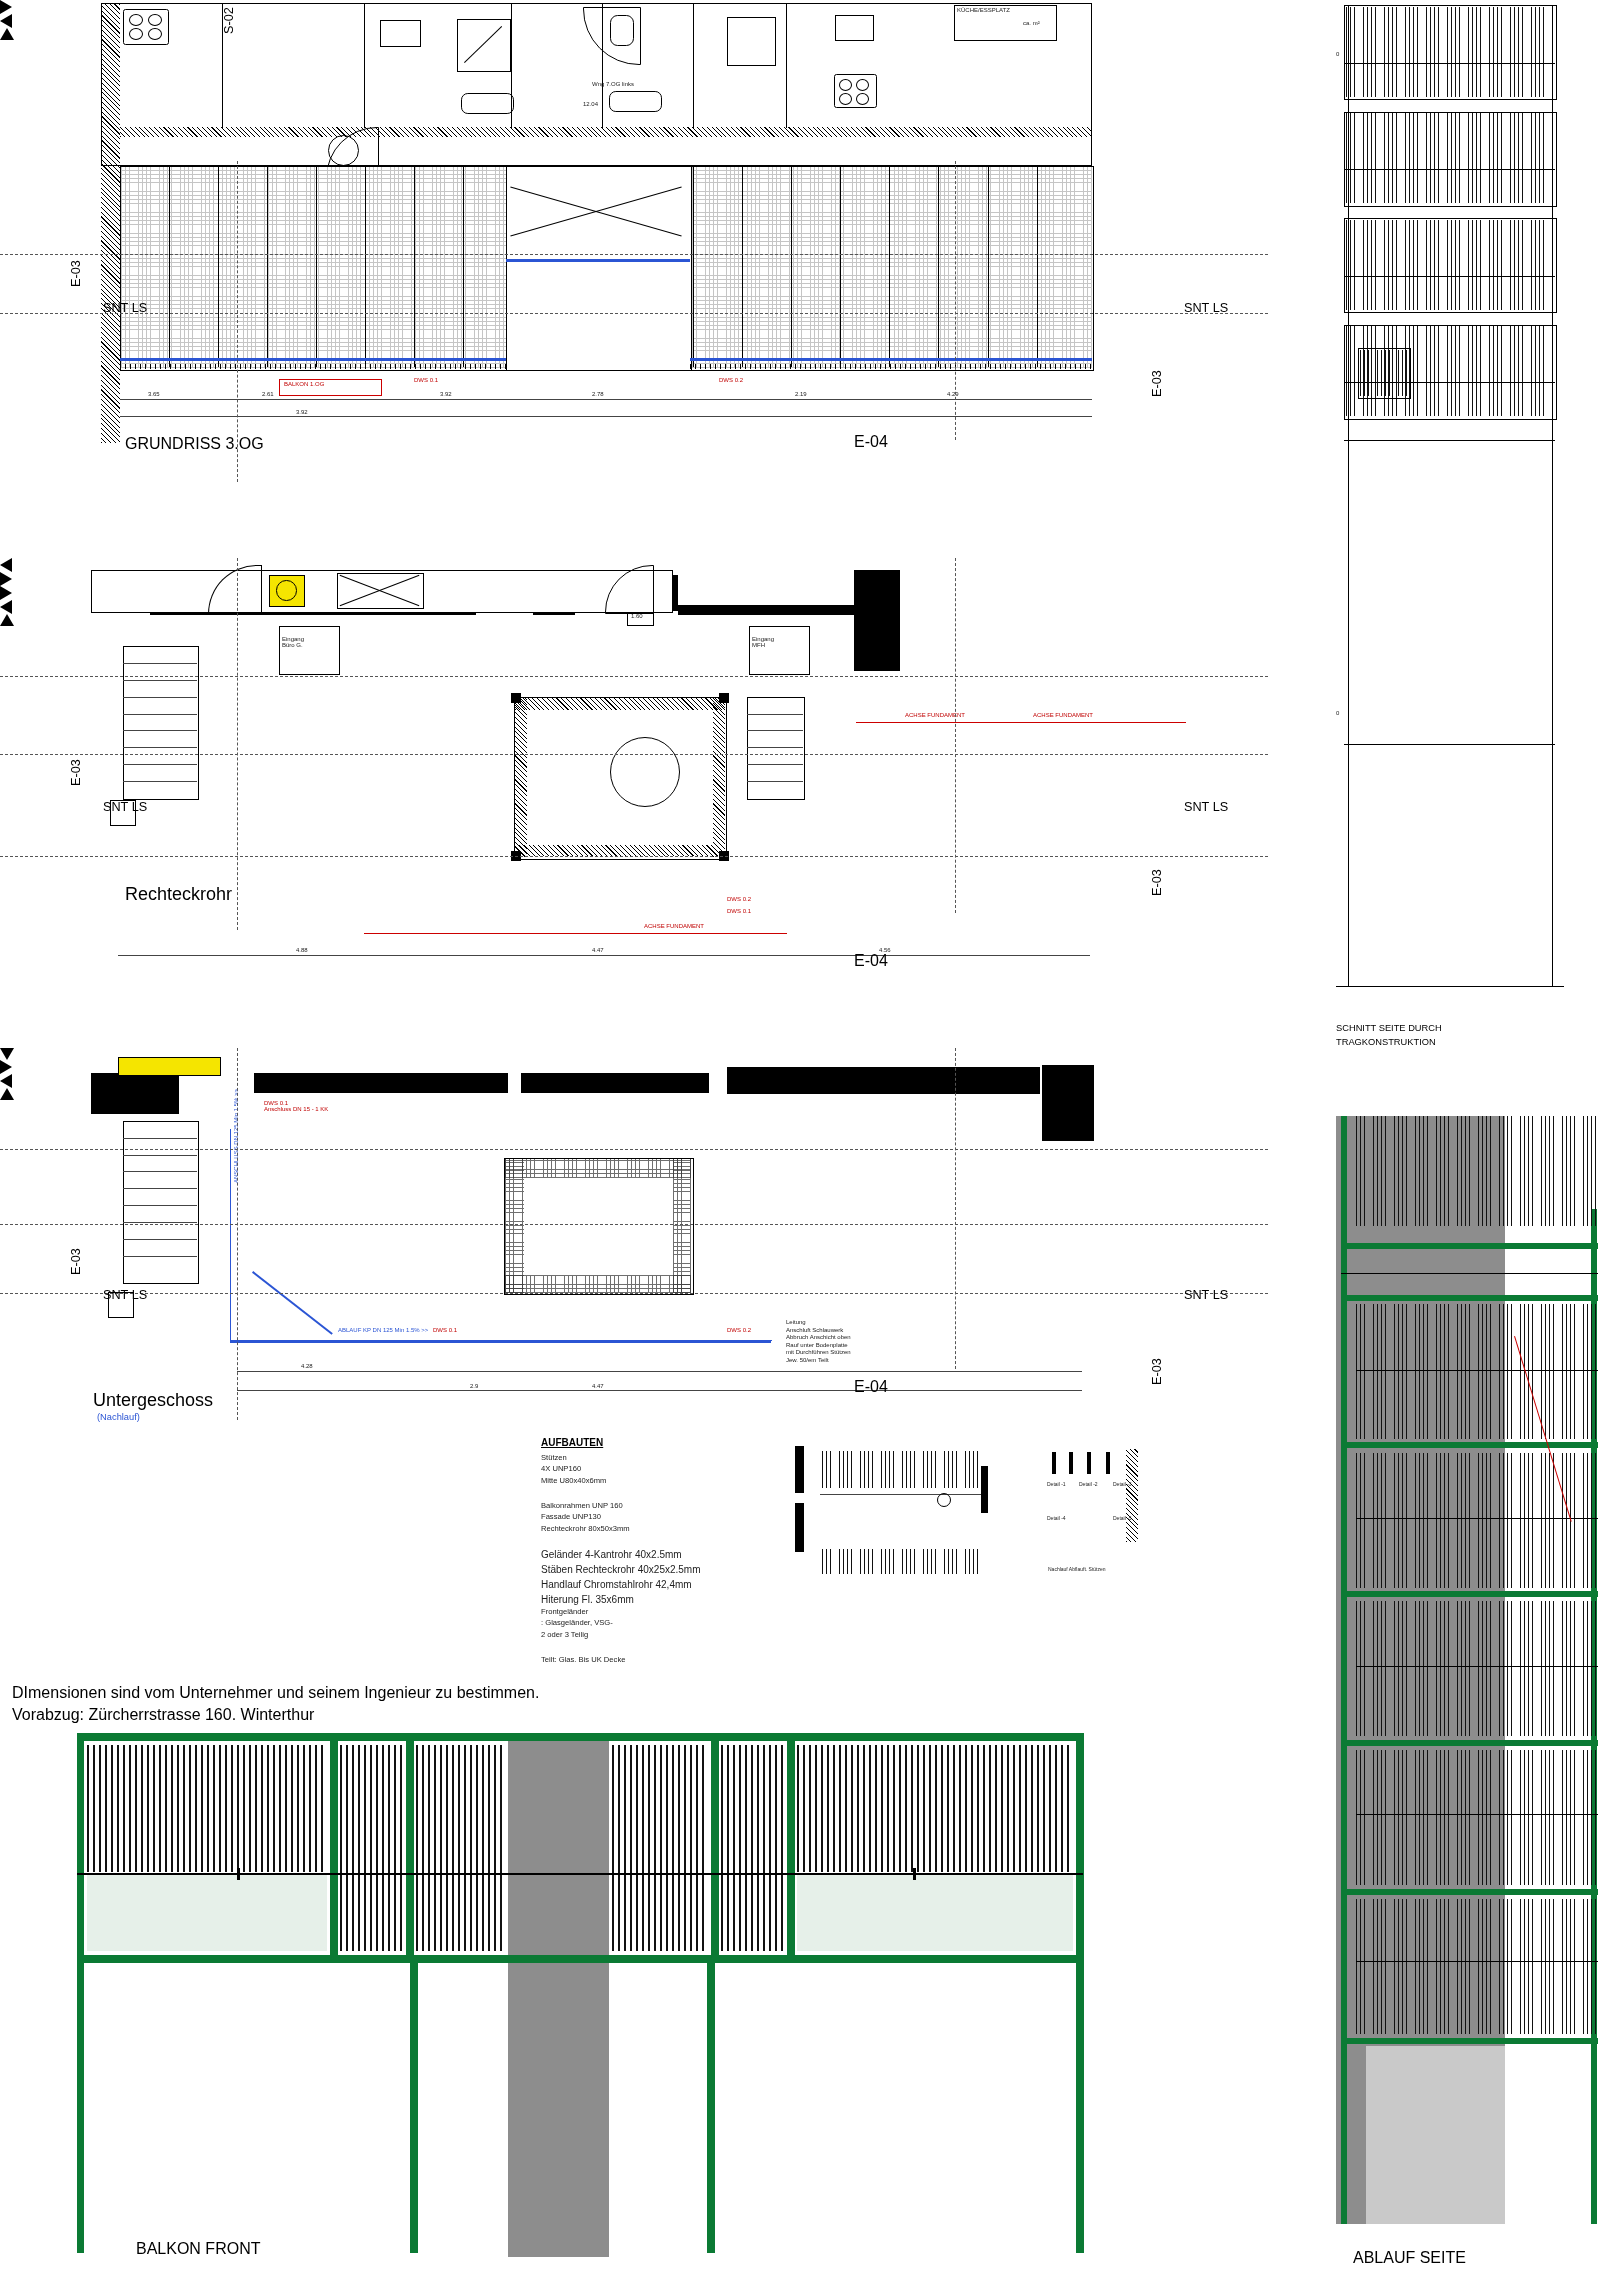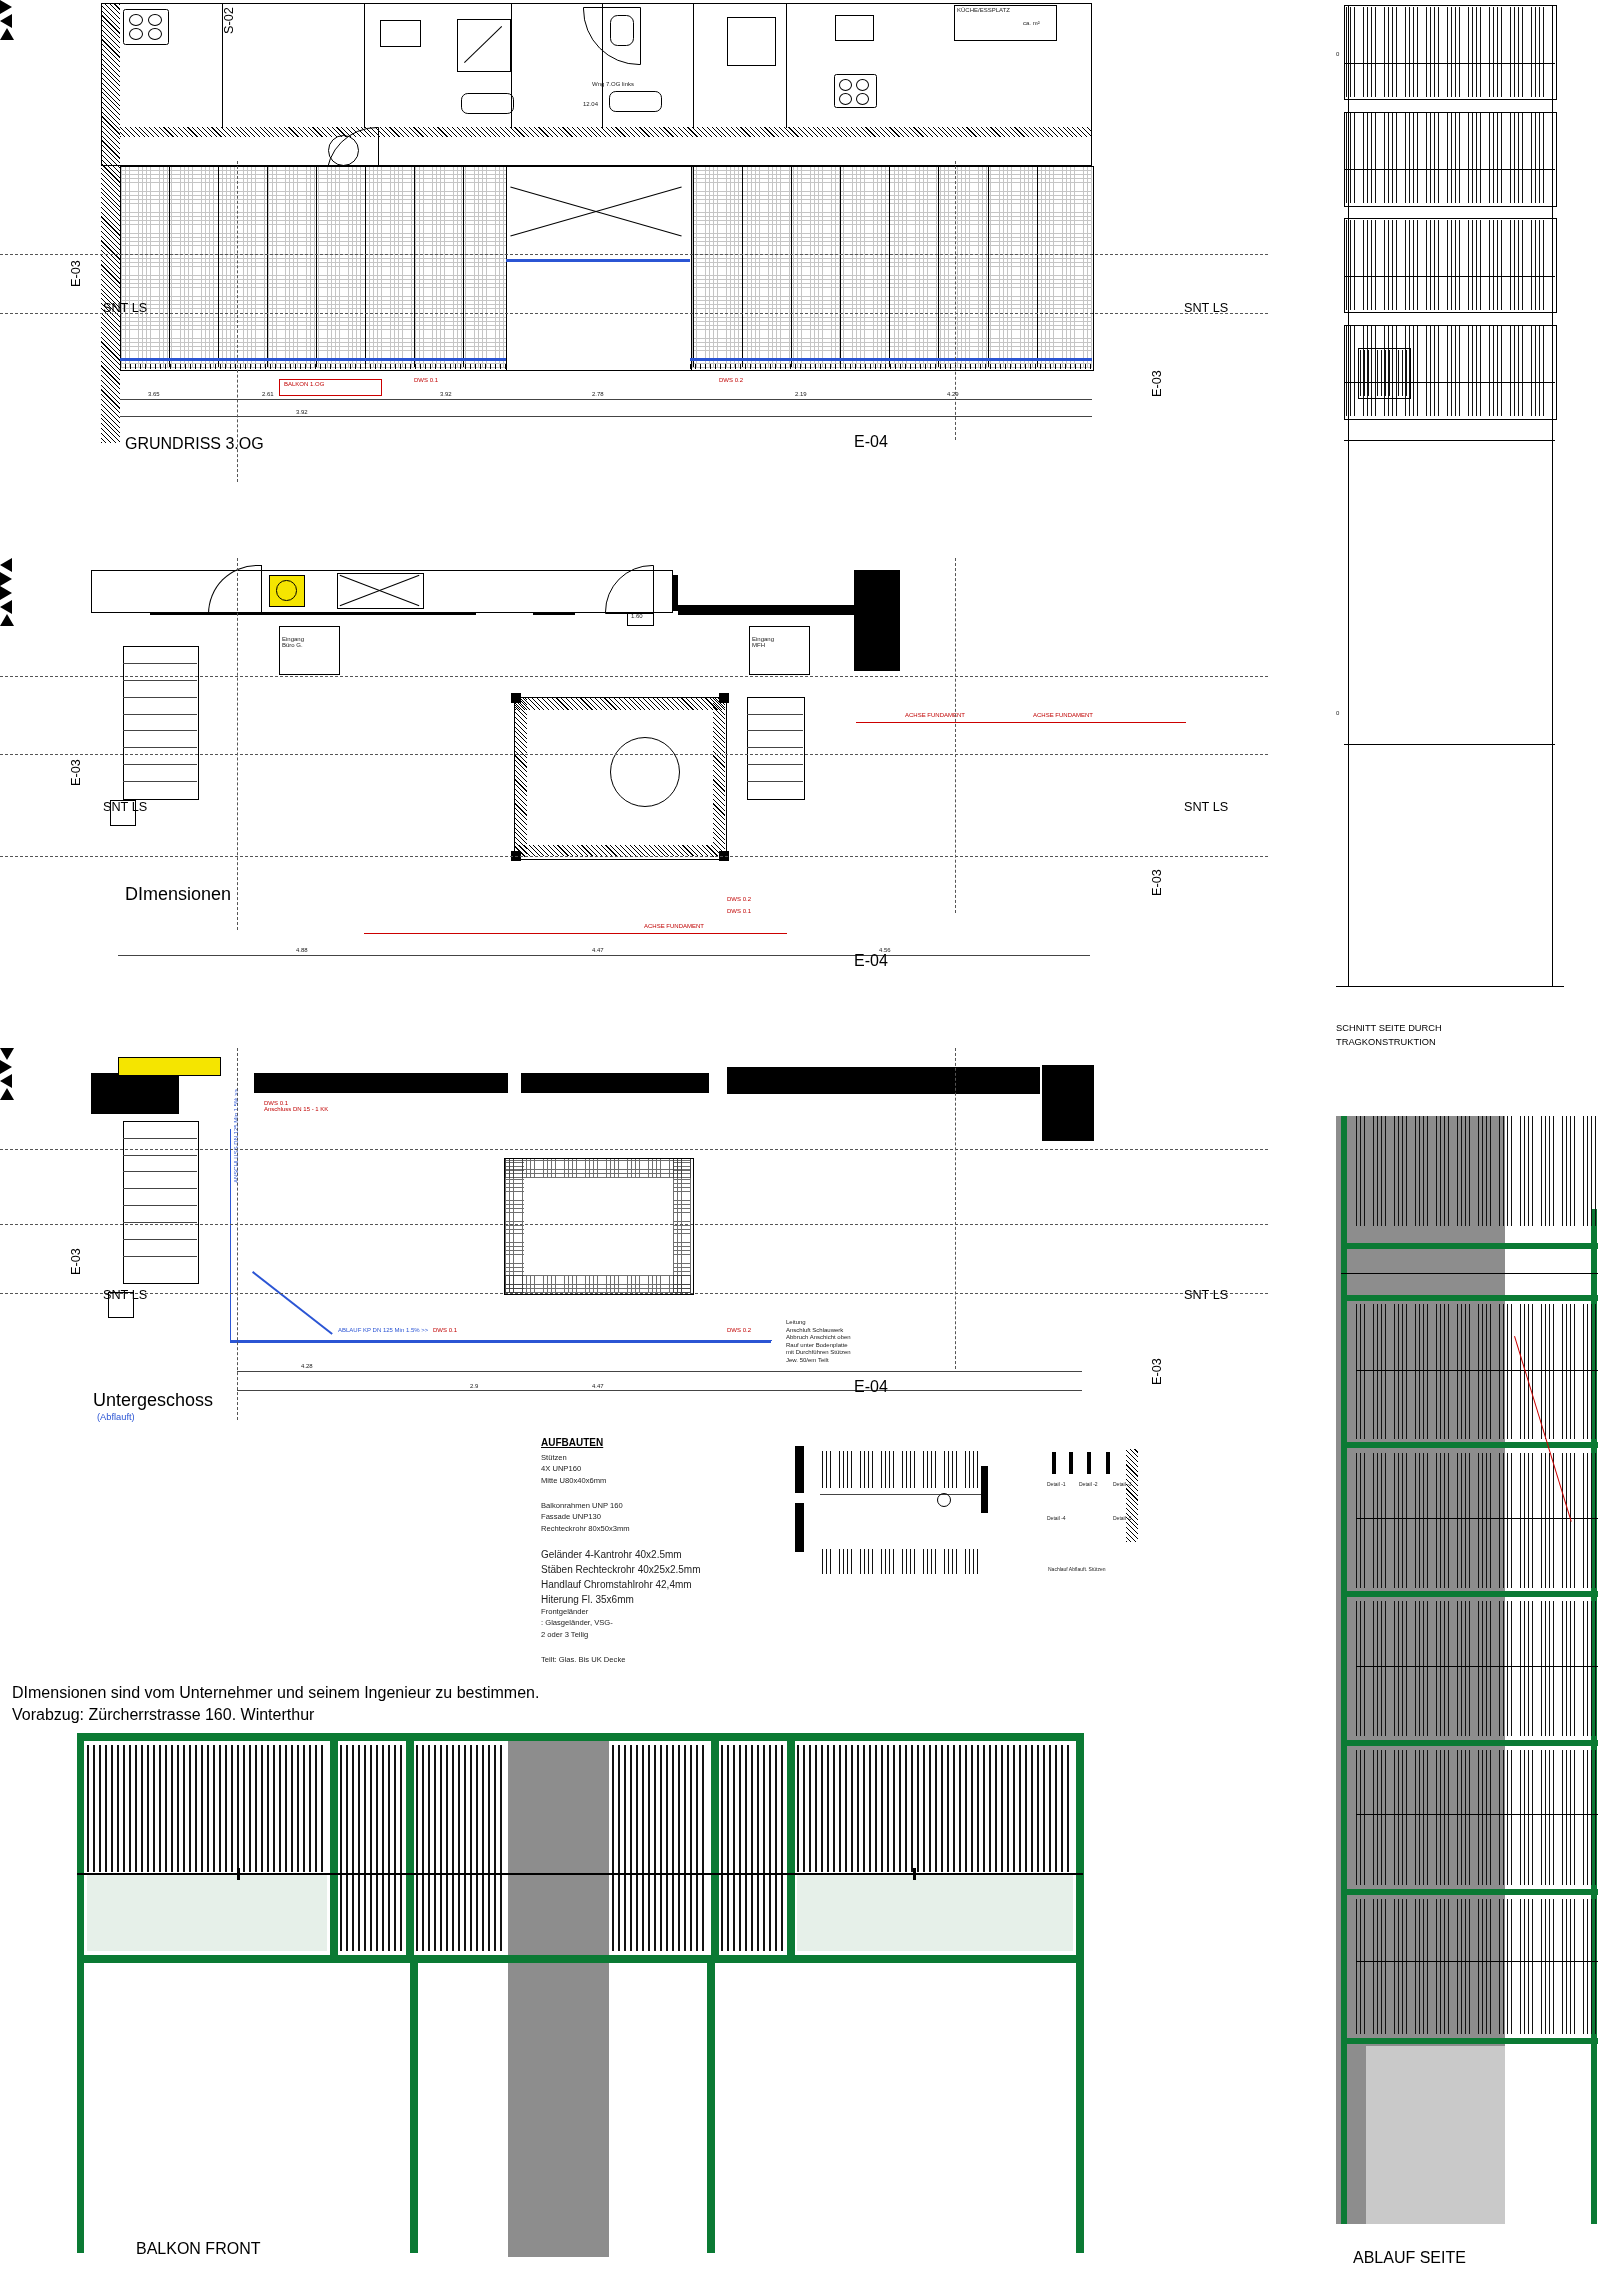--- a/index.html
+++ b/index.html
@@ -227,21 +227,21 @@
   <div class="lbl tiny" style="left:592px;top:389px;">4.47</div>
   <div class="lbl tiny" style="left:879px;top:389px;">4.56</div>
 
   <div class="tri tri-r" style="left:59px;top:802px;"></div>
   <div class="tri tri-r" style="left:59px;top:244px;"></div>
   <div class="lbl md" style="left:103px;top:242px;">SNT LS</div>
   <div class="lbl md" style="left:1184px;top:242px;">SNT LS</div>
   <div class="tri tri-l" style="left:1137px;top:331px;"></div>
   <div class="lbl md rot" style="left:69px;top:228px;">E-03</div>
   <div class="lbl md rot" style="left:1150px;top:338px;">E-03</div>
-  <div class="lbl xl" style="left:125px;top:326px;">DImensionen</div>
+  <div class="lbl xl" style="left:125px;top:326px;">Rechteckrohr</div>
   <div class="lbl lg" style="left:854px;top:394px;">E-04</div>
   <div class="tri-u" style="left:905px;top:395px;"></div>
 </div>
 
 <div class="plate" style="left:0;top:1048px;width:1311px;height:397px;">
   <div class="blk" style="left:91px;top:25px;width:88px;height:41px;"></div>
   <div class="blk" style="left:254px;top:25px;width:254px;height:20px;"></div>
   <div class="blk" style="left:521px;top:25px;width:188px;height:20px;"></div>
   <div class="blk" style="left:727px;top:18.6px;width:313px;height:27px;"></div>
   <div class="blk" style="left:1042px;top:17px;width:52px;height:76px;"></div>
@@ -288,21 +288,21 @@
   <div class="lbl tiny" style="left:592px;top:335px;">4.47</div>
   <div class="lbl tiny" style="left:470px;top:335px;">2.9</div>
 
   <div class="tri tri-r" style="left:59px;top:242px;"></div>
   <div class="lbl md" style="left:103px;top:240px;">SNT LS</div>
   <div class="lbl md" style="left:1184px;top:240px;">SNT LS</div>
   <div class="tri tri-l" style="left:1137px;top:330px;"></div>
   <div class="lbl md rot" style="left:69px;top:227px;">E-03</div>
   <div class="lbl md rot" style="left:1150px;top:337px;">E-03</div>
   <div class="lbl xl" style="left:93px;top:342px;">Untergeschoss</div>
-  <div class="lbl sm" style="left:97px;top:364px;color:#2b55d4;">(Abflauft)</div>
+  <div class="lbl sm" style="left:97px;top:364px;color:#2b55d4;">(Nachlauf)</div>
   <div class="lbl lg" style="left:854px;top:330px;">E-04</div>
   <div class="tri-u" style="left:905px;top:331px;"></div>
 </div>
 
 <div class="plate" style="left:541px;top:1437px;width:676px;height:211px;">
   <div class="lbl" style="left:0;top:0;font-size:10px;font-weight:bold;text-decoration:underline;">AUFBAUTEN</div>
   <div class="lbl tiny" style="left:0;top:15px;line-height:1.5;font-size:7.6px;">Stützen<br>4X UNP160<br>Mitte U80x40x6mm</div>
   <div class="lbl tiny" style="left:0;top:63px;line-height:1.5;font-size:7.6px;">Balkonrahmen UNP 160<br>Fassade UNP130<br>Rechteckrohr 80x50x3mm</div>
   <div class="lbl tiny" style="left:0;top:110px;line-height:1.5;font-size:10px;">Geländer 4-Kantrohr 40x2.5mm<br>Stäben Rechteckrohr 40x25x2.5mm<br>Handlauf Chromstahlrohr 42,4mm<br>Hiterung Fl. 35x6mm</div>
   <div class="lbl tiny" style="left:0;top:169px;line-height:1.5;font-size:7.6px;">Frontgeländer<br>: Glasgeländer, VSG-<br>2 oder 3 Teilig</div>

